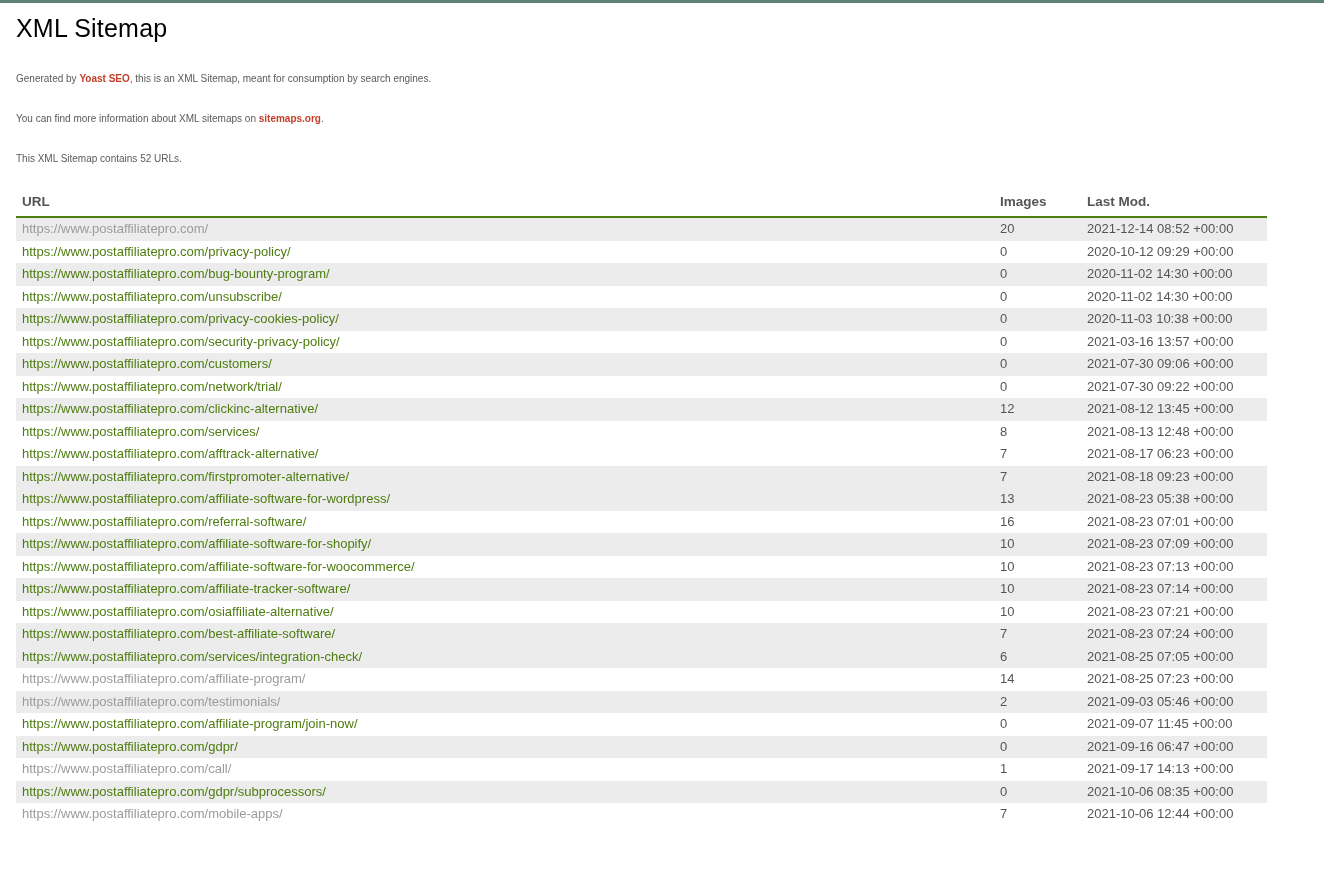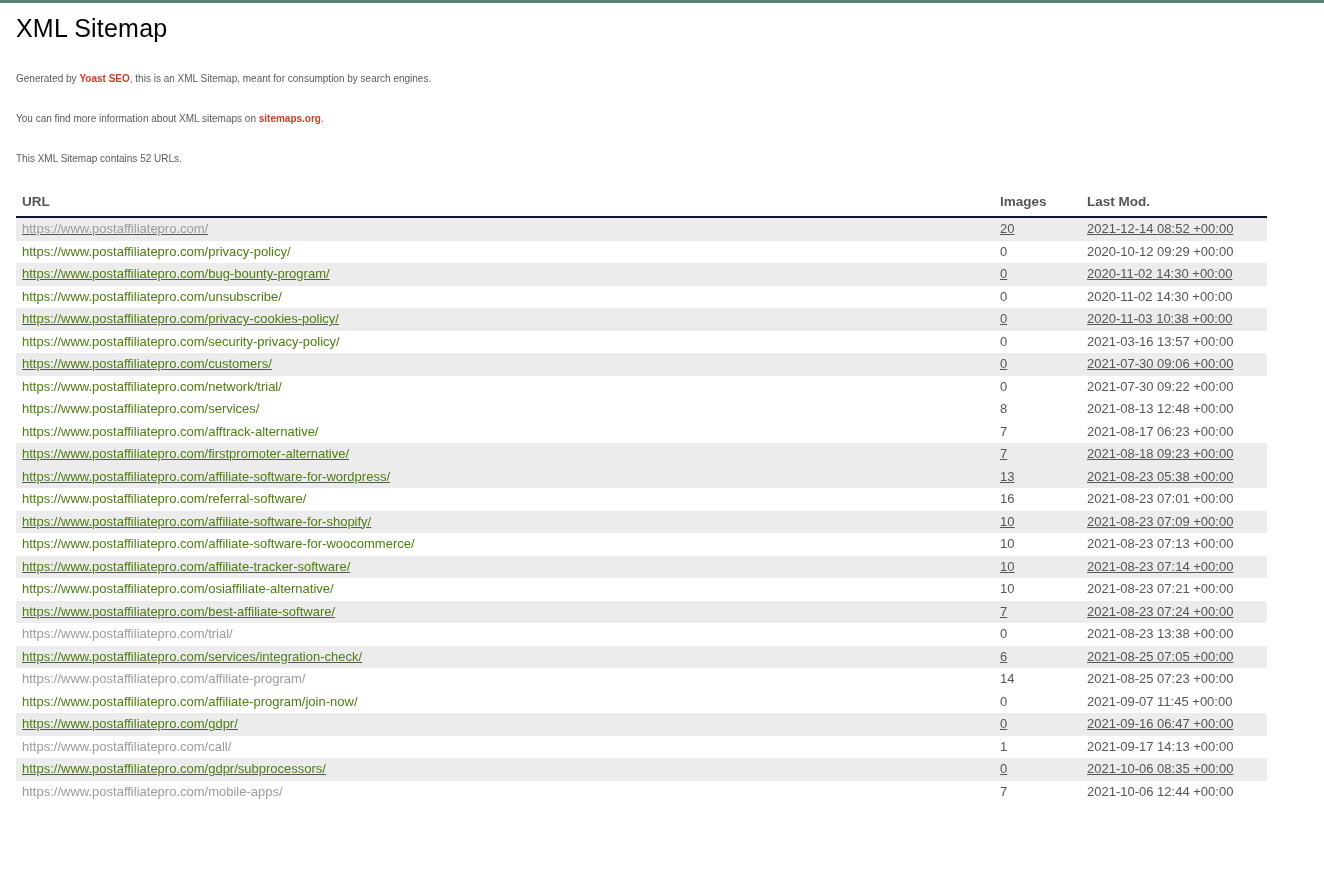--- a/index.html
+++ b/index.html
@@ -39,36 +39,36 @@
     border-collapse: collapse;
     table-layout: fixed;
     margin-top: 2px;
   }
   table.sitemap th {
     text-align: left;
     font-size: 13.5px;
     font-weight: bold;
     color: #555555;
     padding: 4px 0 7px 0;
-    border-bottom: 2px solid #0f172a;
+    border-bottom: 2px solid #4d7c0f;
   }
   table.sitemap td {
     font-size: 13px;
     color: #555555;
     padding: 4px 0;
     line-height: 14.5px;
     white-space: nowrap;
     overflow: hidden;
   }
   table.sitemap th:first-child,
   table.sitemap td:first-child { padding-left: 6px; }
   col.col-url    { width: 984px; }
   col.col-images { width: 87px; }
   col.col-mod    { width: 180px; }
-  tr.odd td { background: #ececec; text-decoration: underline; }
+  tr.odd td { background: #ececec; }
   td a.url-link {
     color: #4d7c0f;
     text-decoration: none;
   }
   td a.url-link.visited {
     color: #9b9b9b;
   }
 </style>
 </head>
 <body>
@@ -132,20 +132,25 @@
         <tr class="odd">
           <td><a href="#" class="url-link">https://www.postaffiliatepro.com/customers/</a></td>
           <td>0</td>
           <td>2021-07-30 09:06 +00:00</td>
         </tr>
         <tr>
           <td><a href="#" class="url-link">https://www.postaffiliatepro.com/network/trial/</a></td>
           <td>0</td>
           <td>2021-07-30 09:22 +00:00</td>
         </tr>
+        <tr class="odd">
+          <td><a href="#" class="url-link">https://www.postaffiliatepro.com/clickinc-alternative/</a></td>
+          <td>12</td>
+          <td>2021-08-12 13:45 +00:00</td>
+        </tr>
         <tr>
           <td><a href="#" class="url-link">https://www.postaffiliatepro.com/services/</a></td>
           <td>8</td>
           <td>2021-08-13 12:48 +00:00</td>
         </tr>
         <tr>
           <td><a href="#" class="url-link">https://www.postaffiliatepro.com/afftrack-alternative/</a></td>
           <td>7</td>
           <td>2021-08-17 06:23 +00:00</td>
         </tr>
@@ -182,35 +187,35 @@
         <tr>
           <td><a href="#" class="url-link">https://www.postaffiliatepro.com/osiaffiliate-alternative/</a></td>
           <td>10</td>
           <td>2021-08-23 07:21 +00:00</td>
         </tr>
         <tr class="odd">
           <td><a href="#" class="url-link">https://www.postaffiliatepro.com/best-affiliate-software/</a></td>
           <td>7</td>
           <td>2021-08-23 07:24 +00:00</td>
         </tr>
-        <tr>
-          <td><a href="#" class="url-link visited">https://www.postaffiliatepro.com/trial/</a></td>
-          <td>0</td>
-          <td>2021-08-23 13:38 +00:00</td>
-        </tr>
         <tr class="odd">
           <td><a href="#" class="url-link">https://www.postaffiliatepro.com/services/integration-check/</a></td>
           <td>6</td>
           <td>2021-08-25 07:05 +00:00</td>
         </tr>
         <tr>
           <td><a href="#" class="url-link visited">https://www.postaffiliatepro.com/affiliate-program/</a></td>
           <td>14</td>
           <td>2021-08-25 07:23 +00:00</td>
         </tr>
+        <tr class="odd">
+          <td><a href="#" class="url-link visited">https://www.postaffiliatepro.com/testimonials/</a></td>
+          <td>2</td>
+          <td>2021-09-03 05:46 +00:00</td>
+        </tr>
         <tr>
           <td><a href="#" class="url-link">https://www.postaffiliatepro.com/affiliate-program/join-now/</a></td>
           <td>0</td>
           <td>2021-09-07 11:45 +00:00</td>
         </tr>
         <tr class="odd">
           <td><a href="#" class="url-link">https://www.postaffiliatepro.com/gdpr/</a></td>
           <td>0</td>
           <td>2021-09-16 06:47 +00:00</td>
         </tr>

